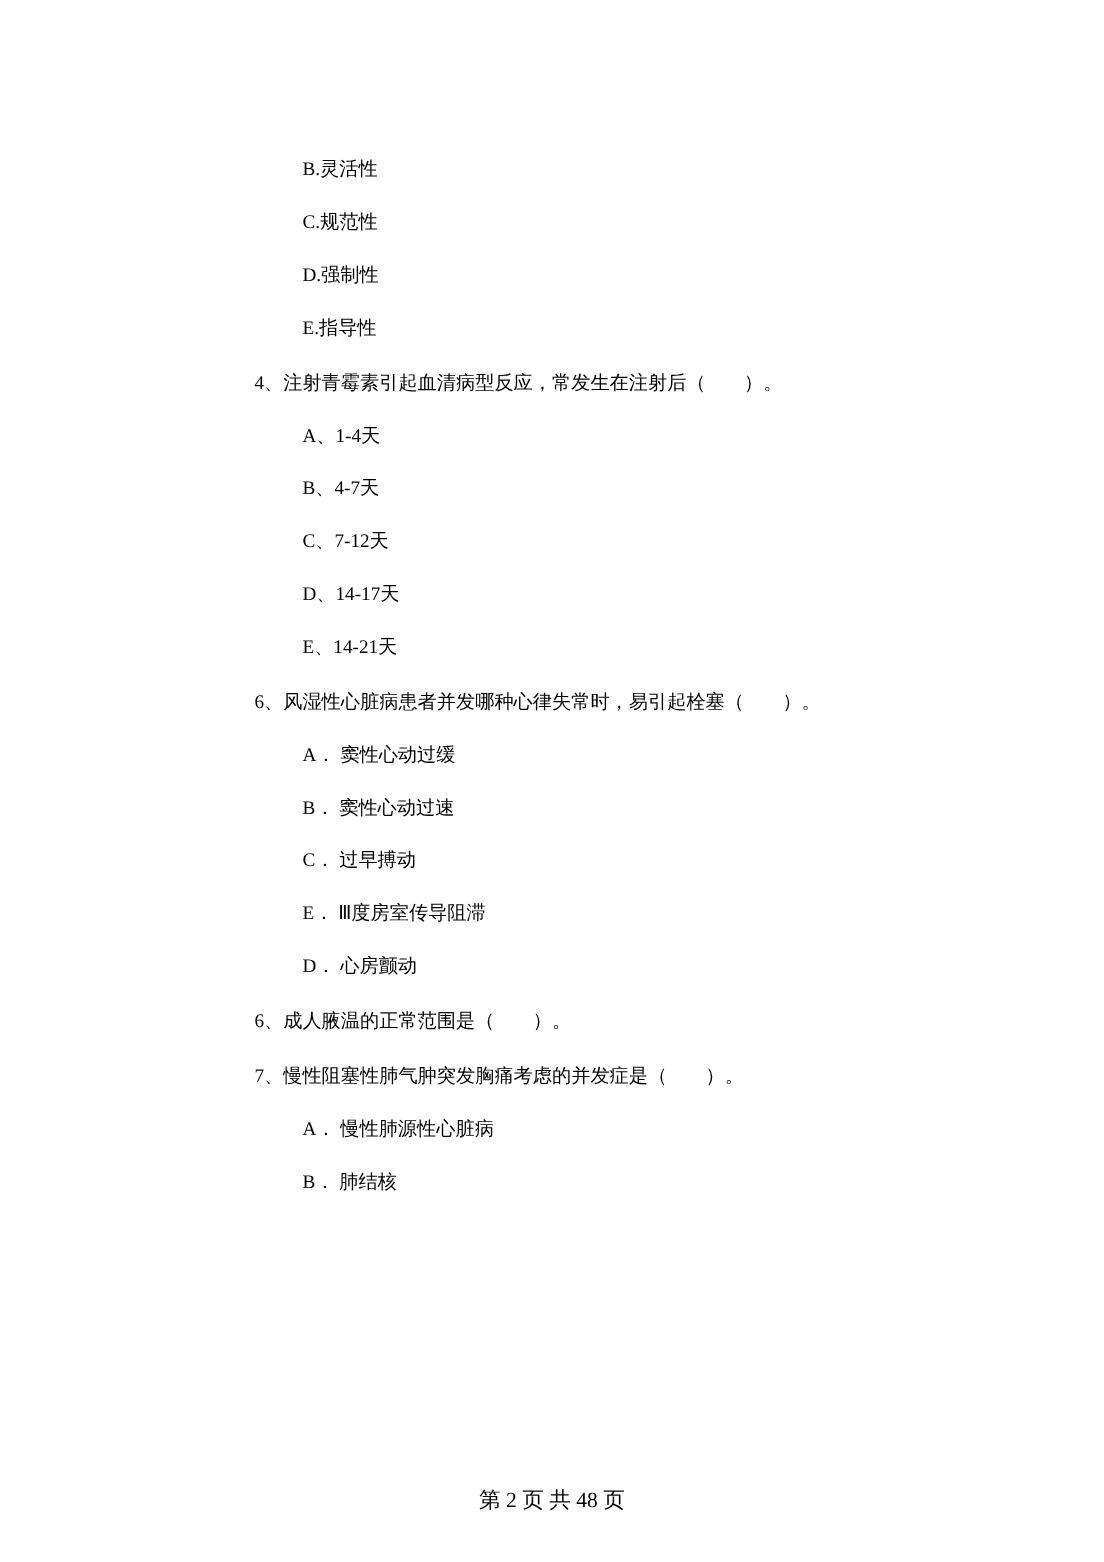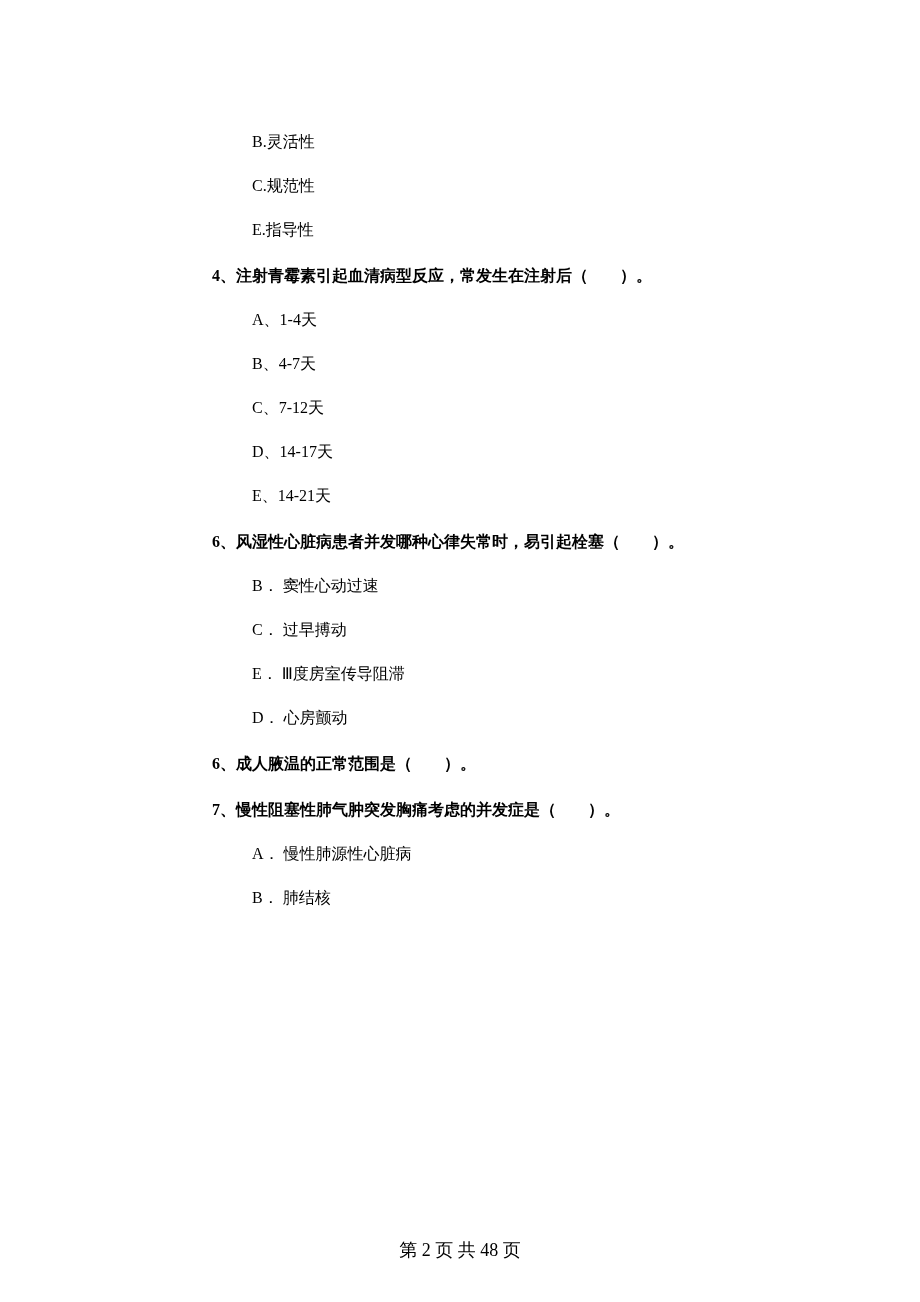--- a/index.html
+++ b/index.html
@@ -15,21 +15,20 @@
     min-height: 1302px;
     margin: 0 auto;
     position: relative;
     box-sizing: border-box;
     padding: 110px 120px 0 120px;
     border-radius: 20px;
   }
   .question {
     margin-top: 22px;
     line-height: 1.5;
-    font-weight: bold;
   }
   .options {
     margin-left: 40px;
   }
   .opt {
     margin-top: 20px;
     line-height: 1.5;
   }
   .footer {
     position: absolute;
@@ -41,34 +40,36 @@
   }
 </style>
 </head>
 <body>
 
 <div class="page">
 
   <div class="options">
     <div class="opt">B.灵活性</div>
     <div class="opt">C.规范性</div>
+    <div class="opt">D.强制性</div>
     <div class="opt">E.指导性</div>
   </div>
 
   <div class="question">4、注射青霉素引起血清病型反应，常发生在注射后（　　）。</div>
   <div class="options">
     <div class="opt">A、1-4天</div>
     <div class="opt">B、4-7天</div>
     <div class="opt">C、7-12天</div>
     <div class="opt">D、14-17天</div>
     <div class="opt">E、14-21天</div>
   </div>
 
   <div class="question">6、风湿性心脏病患者并发哪种心律失常时，易引起栓塞（　　）。</div>
   <div class="options">
+    <div class="opt">A． 窦性心动过缓</div>
     <div class="opt">B． 窦性心动过速</div>
     <div class="opt">C． 过早搏动</div>
     <div class="opt">E． Ⅲ度房室传导阻滞</div>
     <div class="opt">D． 心房颤动</div>
   </div>
 
   <div class="question">6、成人腋温的正常范围是（　　）。</div>
 
   <div class="question">7、慢性阻塞性肺气肿突发胸痛考虑的并发症是（　　）。</div>
   <div class="options">

